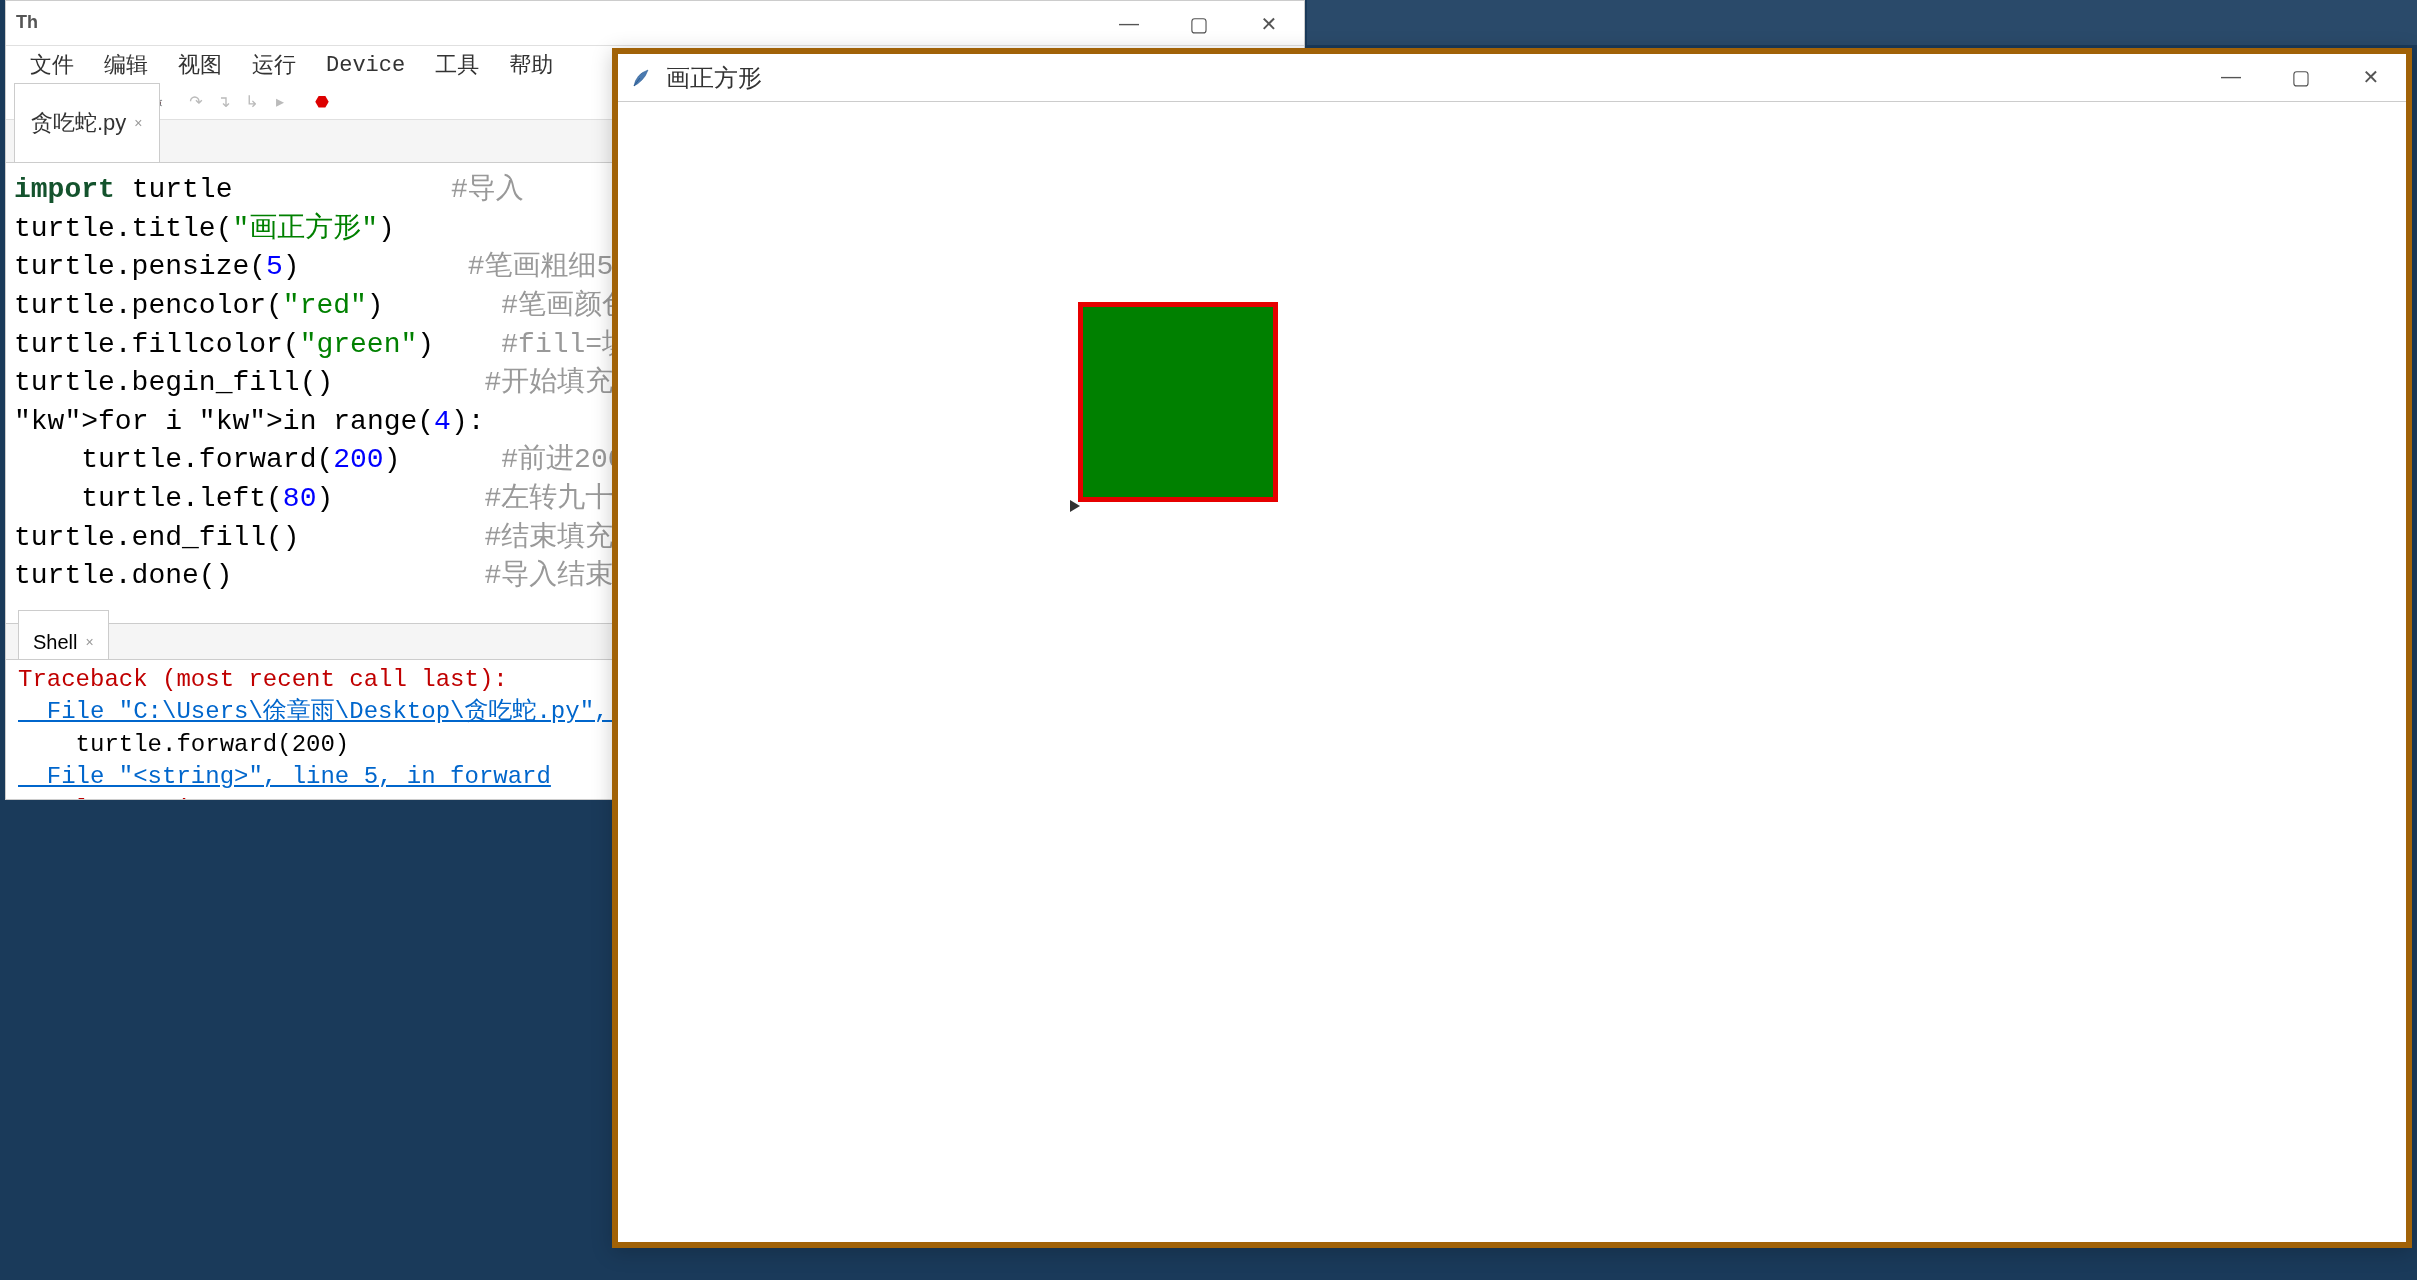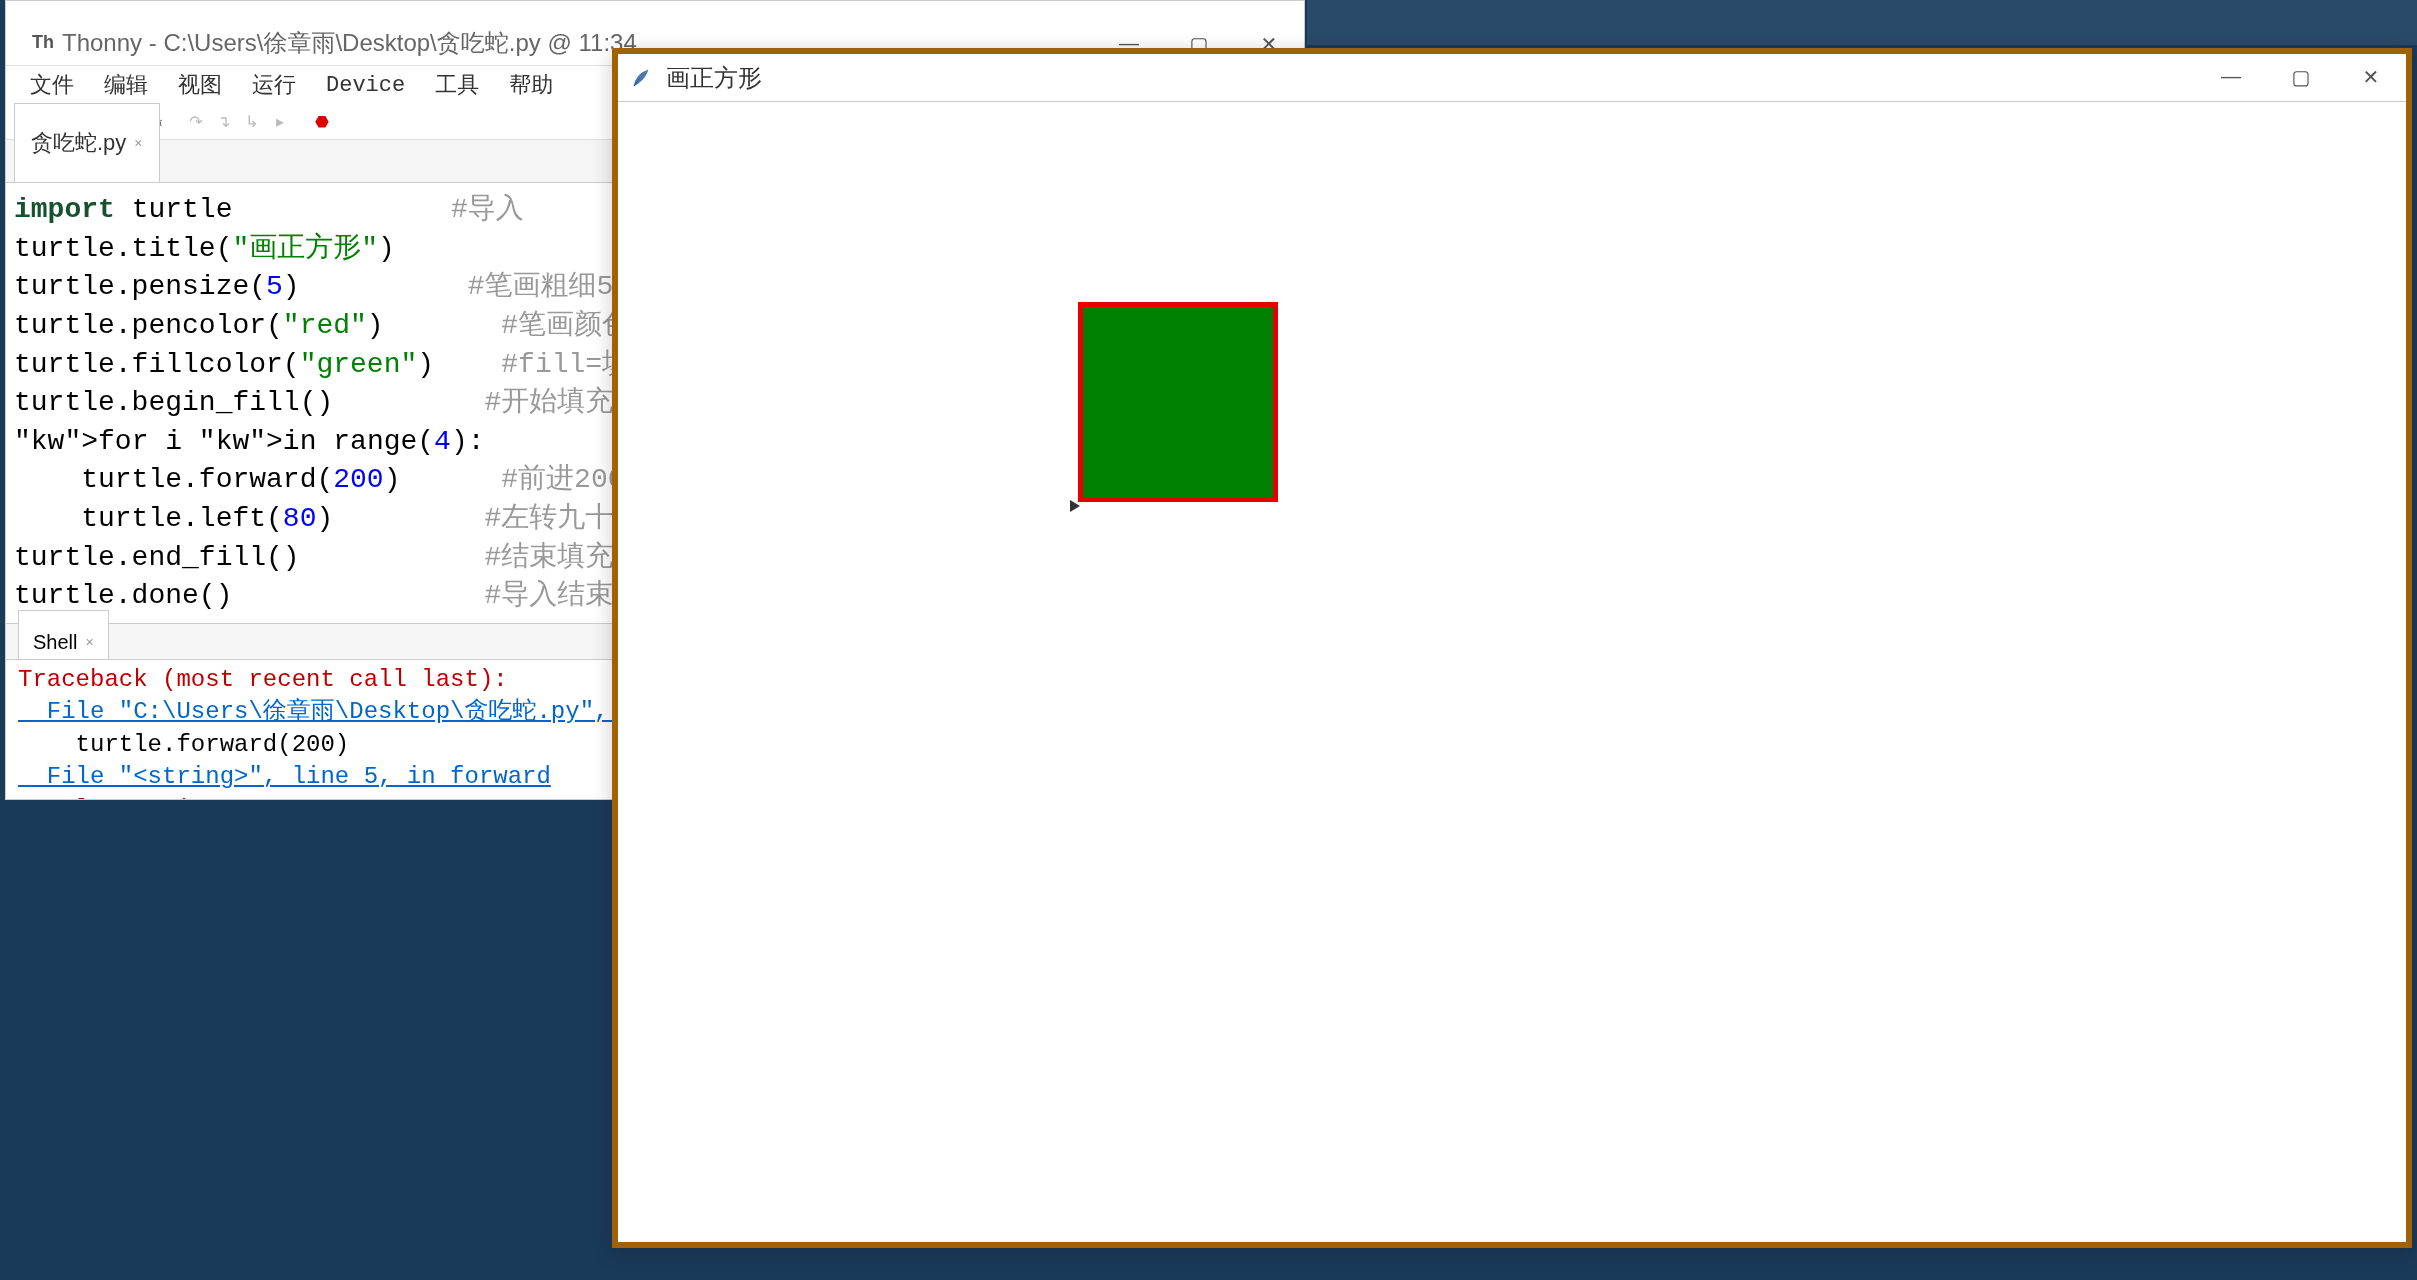--- a/index.html
+++ b/index.html
@@ -22,25 +22,24 @@
       background: #fff;
       border: 1px solid #ccc;
       display: flex;
       flex-direction: column;
     }
     
     .titlebar {
       height: 45px;
       display: flex;
       align-items: center;
-      padding: 0 26px;
+      padding: 0 10px;
       background: #fff;
       border-bottom: 1px solid #e0e0e0;
       position: relative;
-      margin-top: 20px;
     }
     .titlebar .logo {
       width: 22px;
       height: 22px;
       margin-right: 8px;
       font-weight: bold;
       color: #555;
       font-size: 18px;
     }
     .titlebar .title-text {
@@ -273,21 +272,20 @@
 </head>
 <body>
 
 <div class="desktop-bg"></div>
 <div class="taskbar-hint"></div>
 
 <div class="thonny-window">
 
   <div class="titlebar">
     <span class="logo">Th</span>
-    <span class="title-text">Thonny  -  C:\Users\徐章雨\Desktop\贪吃蛇.py  @  11:34</span>
     <div class="window-controls">
       <div class="window-btn">—</div>
       <div class="window-btn">▢</div>
       <div class="window-btn">✕</div>
     </div>
   </div>
 
   <div class="menubar">
     <div class="menu-item">文件</div>
     <div class="menu-item">编辑</div>

